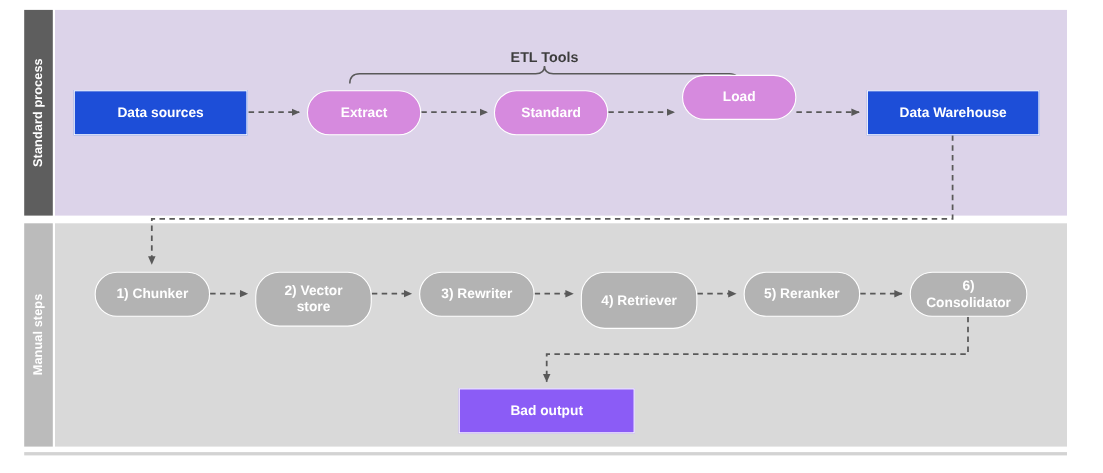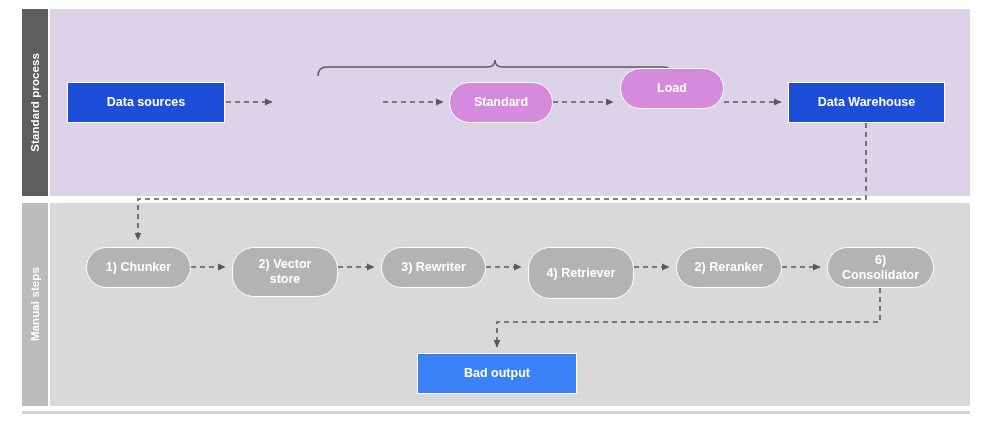--- a/index.html
+++ b/index.html
@@ -74,21 +74,21 @@
     font-weight: bold;
     font-size: 12.5px;
     line-height: 15px;
     border: 1.5px solid #ffffff;
   }
   .node.rect { border-radius: 0; }
   .node.pill { border-radius: 22px; }
   .node.grey   { background: #1d4ed8; }
   .node.purple { background: #d68ade; }
   .node.greylt { background: #b3b3b3; }
-  .node.yellow { background: #3b82f6; }
+  .node.yellow { background: #8b5cf6; }
 
   
   #edges {
     position: absolute;
     left: 0; top: 0;
     width: 1003px; height: 430px;
     pointer-events: none;
   }
 
   
@@ -147,37 +147,39 @@
       <line x1="486" y1="267" x2="521" y2="267" marker-end="url(#arrow)"></line>
       <line x1="634" y1="267" x2="669" y2="267" marker-end="url(#arrow)"></line>
       <line x1="782" y1="267" x2="820" y2="267" marker-end="url(#arrow)"></line>
     </g>
 
     <g stroke="#595959" stroke-width="1.6" stroke-dasharray="5,4" fill="none">
       <path d="M880,288 L880,322 L497,322 L497,347" marker-end="url(#arrow)"></path>
     </g>
   </svg>
 
+  <div id="etl-label">ETL Tools</div>
 
   <div class="node rect grey" style="left:67px; top:82px; width:158px; height:41px;">Data sources</div>
 
+  <div class="node pill purple" style="left:279px; top:82px; width:104px; height:41px;">Extract</div>
 
   <div class="node pill purple" style="left:449px; top:82px; width:104px; height:41px;">Standard</div>
 
   <div class="node pill purple" style="left:620px; top:68px; width:104px; height:41px;">Load</div>
 
   <div class="node rect grey" style="left:788px; top:82px; width:157px; height:41px;">Data Warehouse</div>
 
   <div class="node pill greylt" style="left:86px; top:247px; width:105px; height:41px;">1) Chunker</div>
 
   <div class="node pill greylt" style="left:232px; top:247px; width:106px; height:50px; padding:0 22px;">2) Vector store</div>
 
   <div class="node pill greylt" style="left:381px; top:247px; width:105px; height:41px;">3) Rewriter</div>
 
   <div class="node pill greylt" style="left:528px; top:247px; width:106px; height:52px;">4) Retriever</div>
 
-  <div class="node pill greylt" style="left:676px; top:247px; width:106px; height:41px;">2) Reranker</div>
+  <div class="node pill greylt" style="left:676px; top:247px; width:106px; height:41px;">5) Reranker</div>
 
   <div class="node pill greylt" style="left:827px; top:247px; width:107px; height:41px; padding:0 18px;">6) Consolidator</div>
 
   <div class="node rect yellow" style="left:417px; top:353px; width:160px; height:41px;">Bad output</div>
 
 </div>
 
 </body></html>

